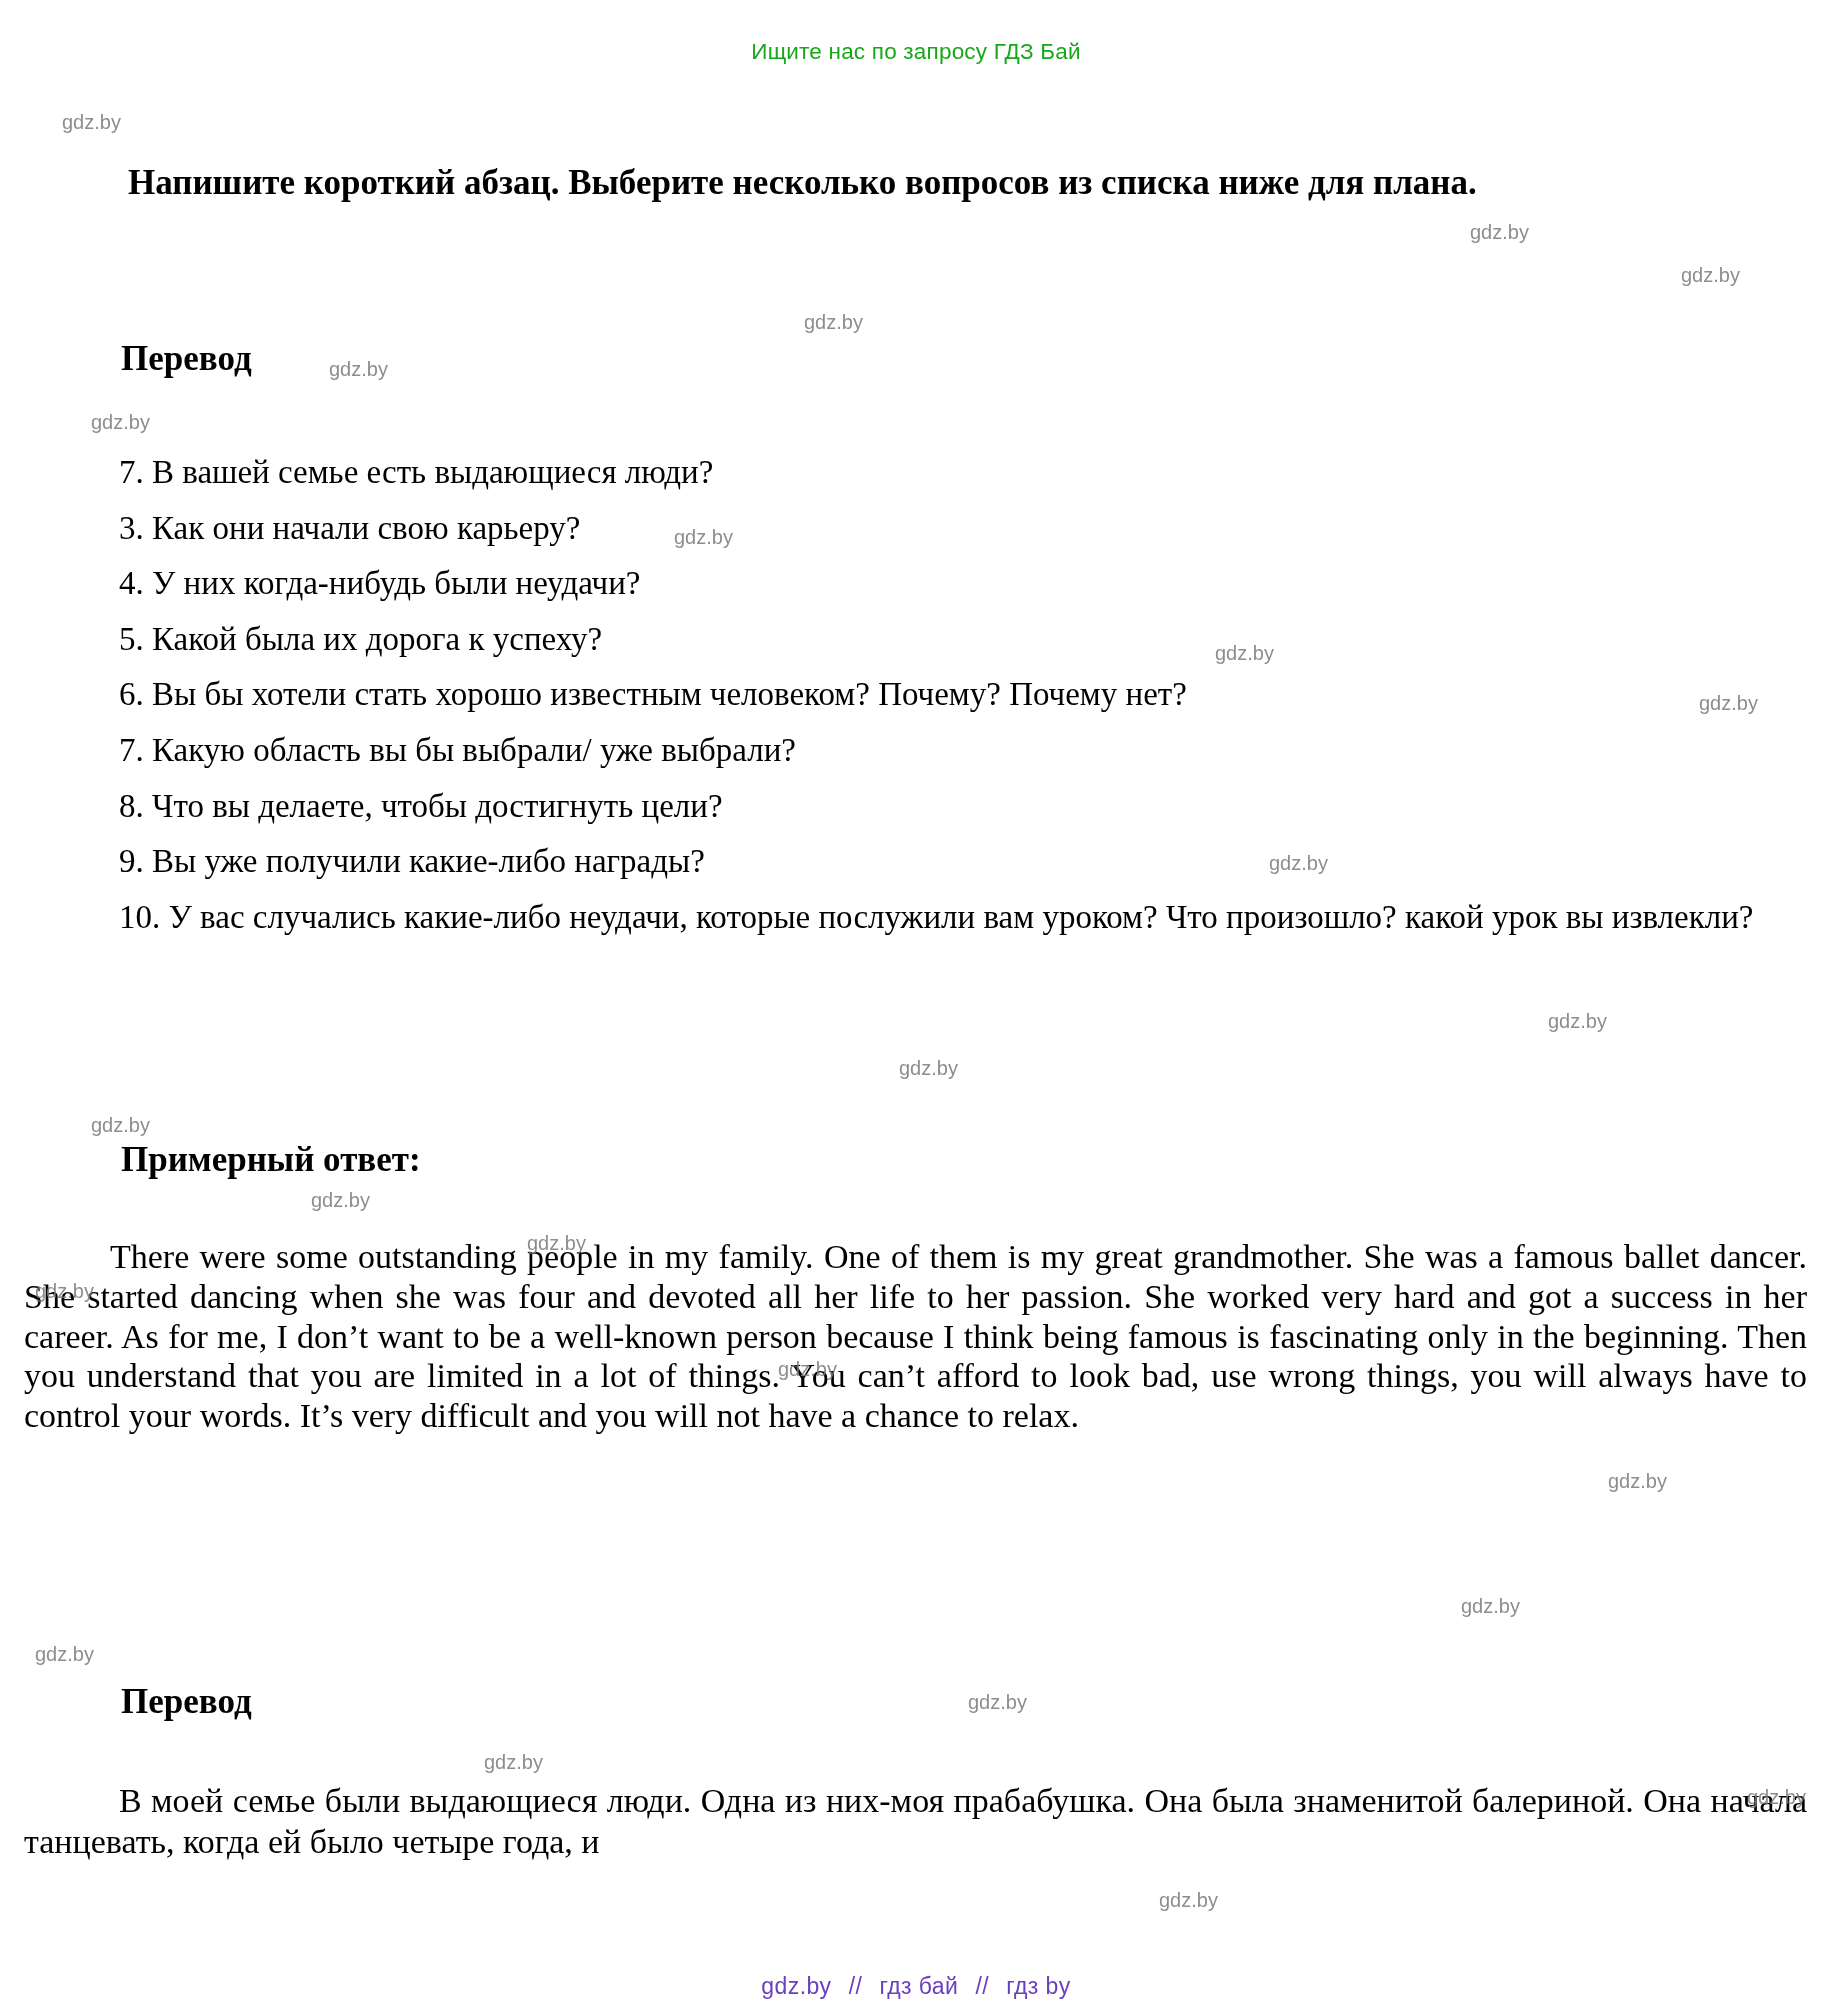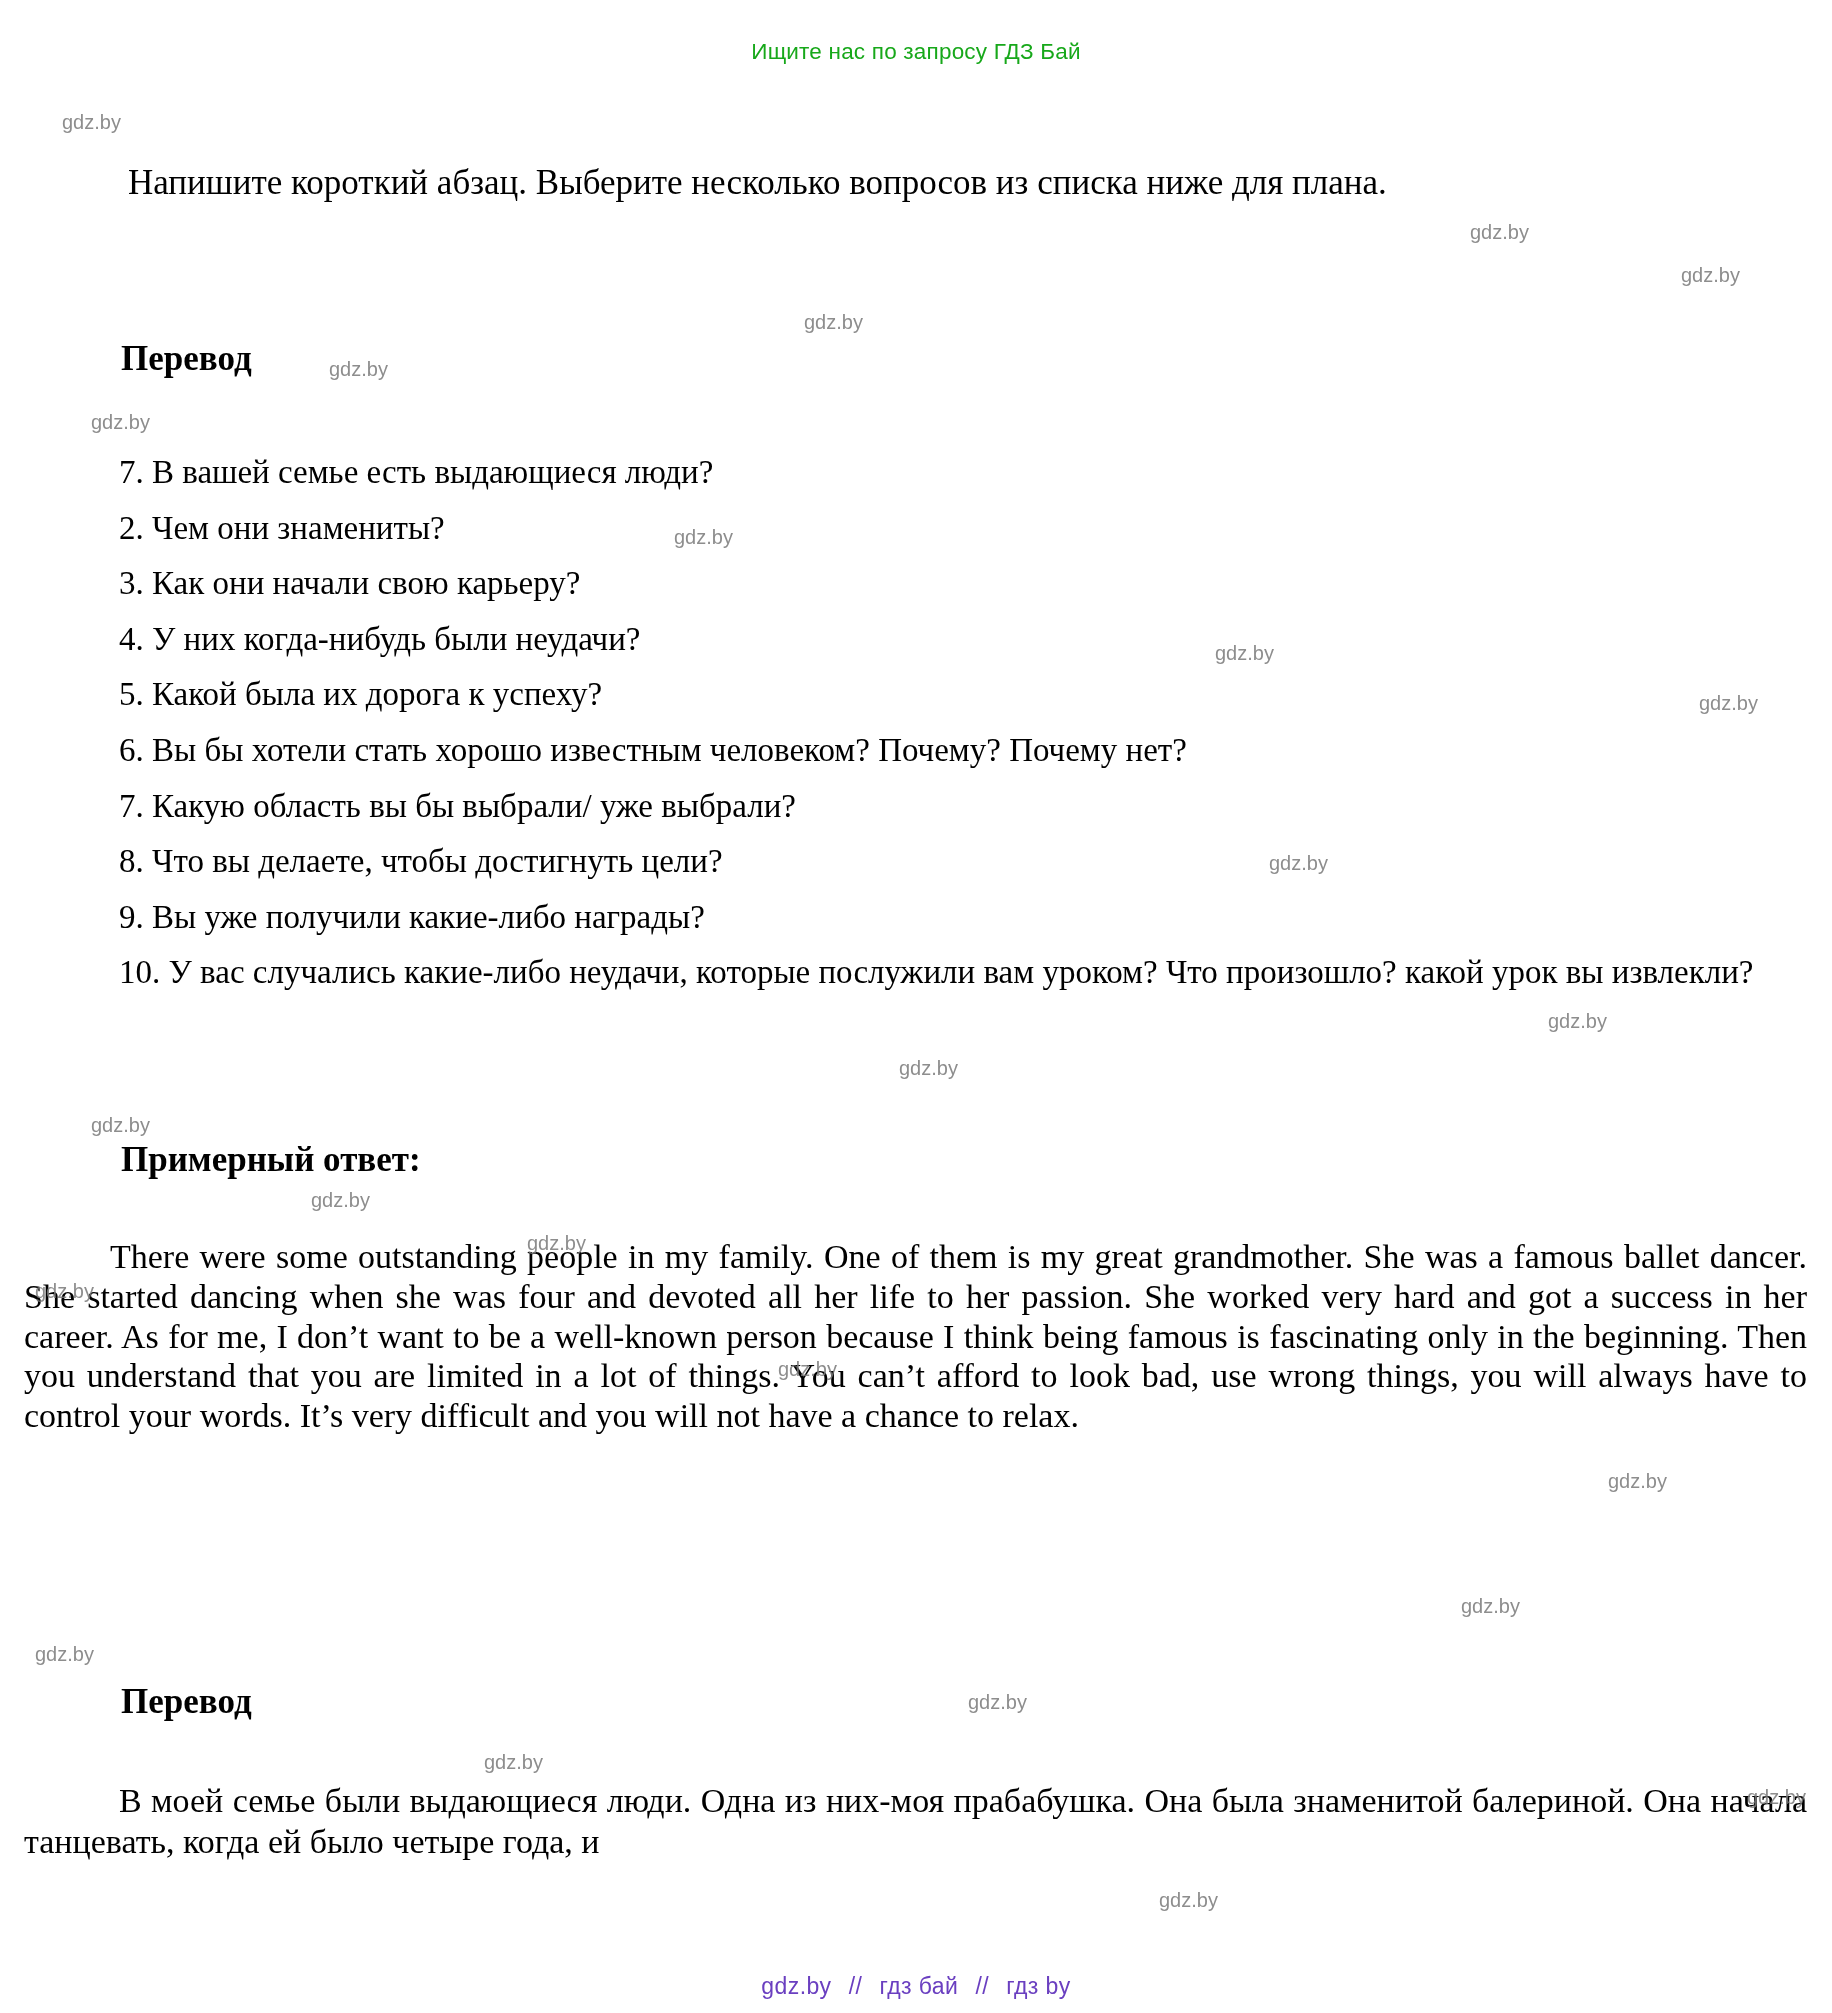--- a/index.html
+++ b/index.html
@@ -50,21 +50,21 @@
     font-family: "Liberation Sans", sans-serif;
     margin-left: 19px;
     vertical-align: 5.2px;
   }
   .instr {
     position: absolute;
     top: 160px;
     left: 24px;
     width: 1781px;
     font-size: 35px;
-    font-weight: normal;
+    font-weight: bold;
     line-height: 1.32;
     text-indent: 104px;
   }
   .subhead-perevod-1 {
     position: absolute;
     top: 339px;
     left: 121px;
     font-size: 35px;
     font-weight: bold;
   }
@@ -150,21 +150,20 @@
 
   <div class="top-banner">Ищите нас по запросу ГДЗ Бай</div>
 
 
   <div class="instr">Напишите короткий абзац. Выберите несколько вопросов из списка ниже для плана.</div>
 
   <div class="subhead-perevod-1">Перевод</div>
 
   <div class="qlist">
     <p class="q">7. В вашей семье есть выдающиеся люди?</p>
-    <p class="q">2. Чем они знамениты?</p>
     <p class="q">3. Как они начали свою карьеру?</p>
     <p class="q">4. У них когда-нибудь были неудачи?</p>
     <p class="q">5. Какой была их дорога к успеху?</p>
     <p class="q">6. Вы бы хотели стать хорошо известным человеком? Почему? Почему нет?</p>
     <p class="q">7. Какую область вы бы выбрали/ уже выбрали?</p>
     <p class="q">8. Что вы делаете, чтобы достигнуть цели?</p>
     <p class="q">9. Вы уже получили какие-либо награды?</p>
     <p class="q wrap">10. У вас случались какие-либо неудачи, которые послужили вам уроком? Что произошло? какой урок вы извлекли?</p>
   </div>
 

